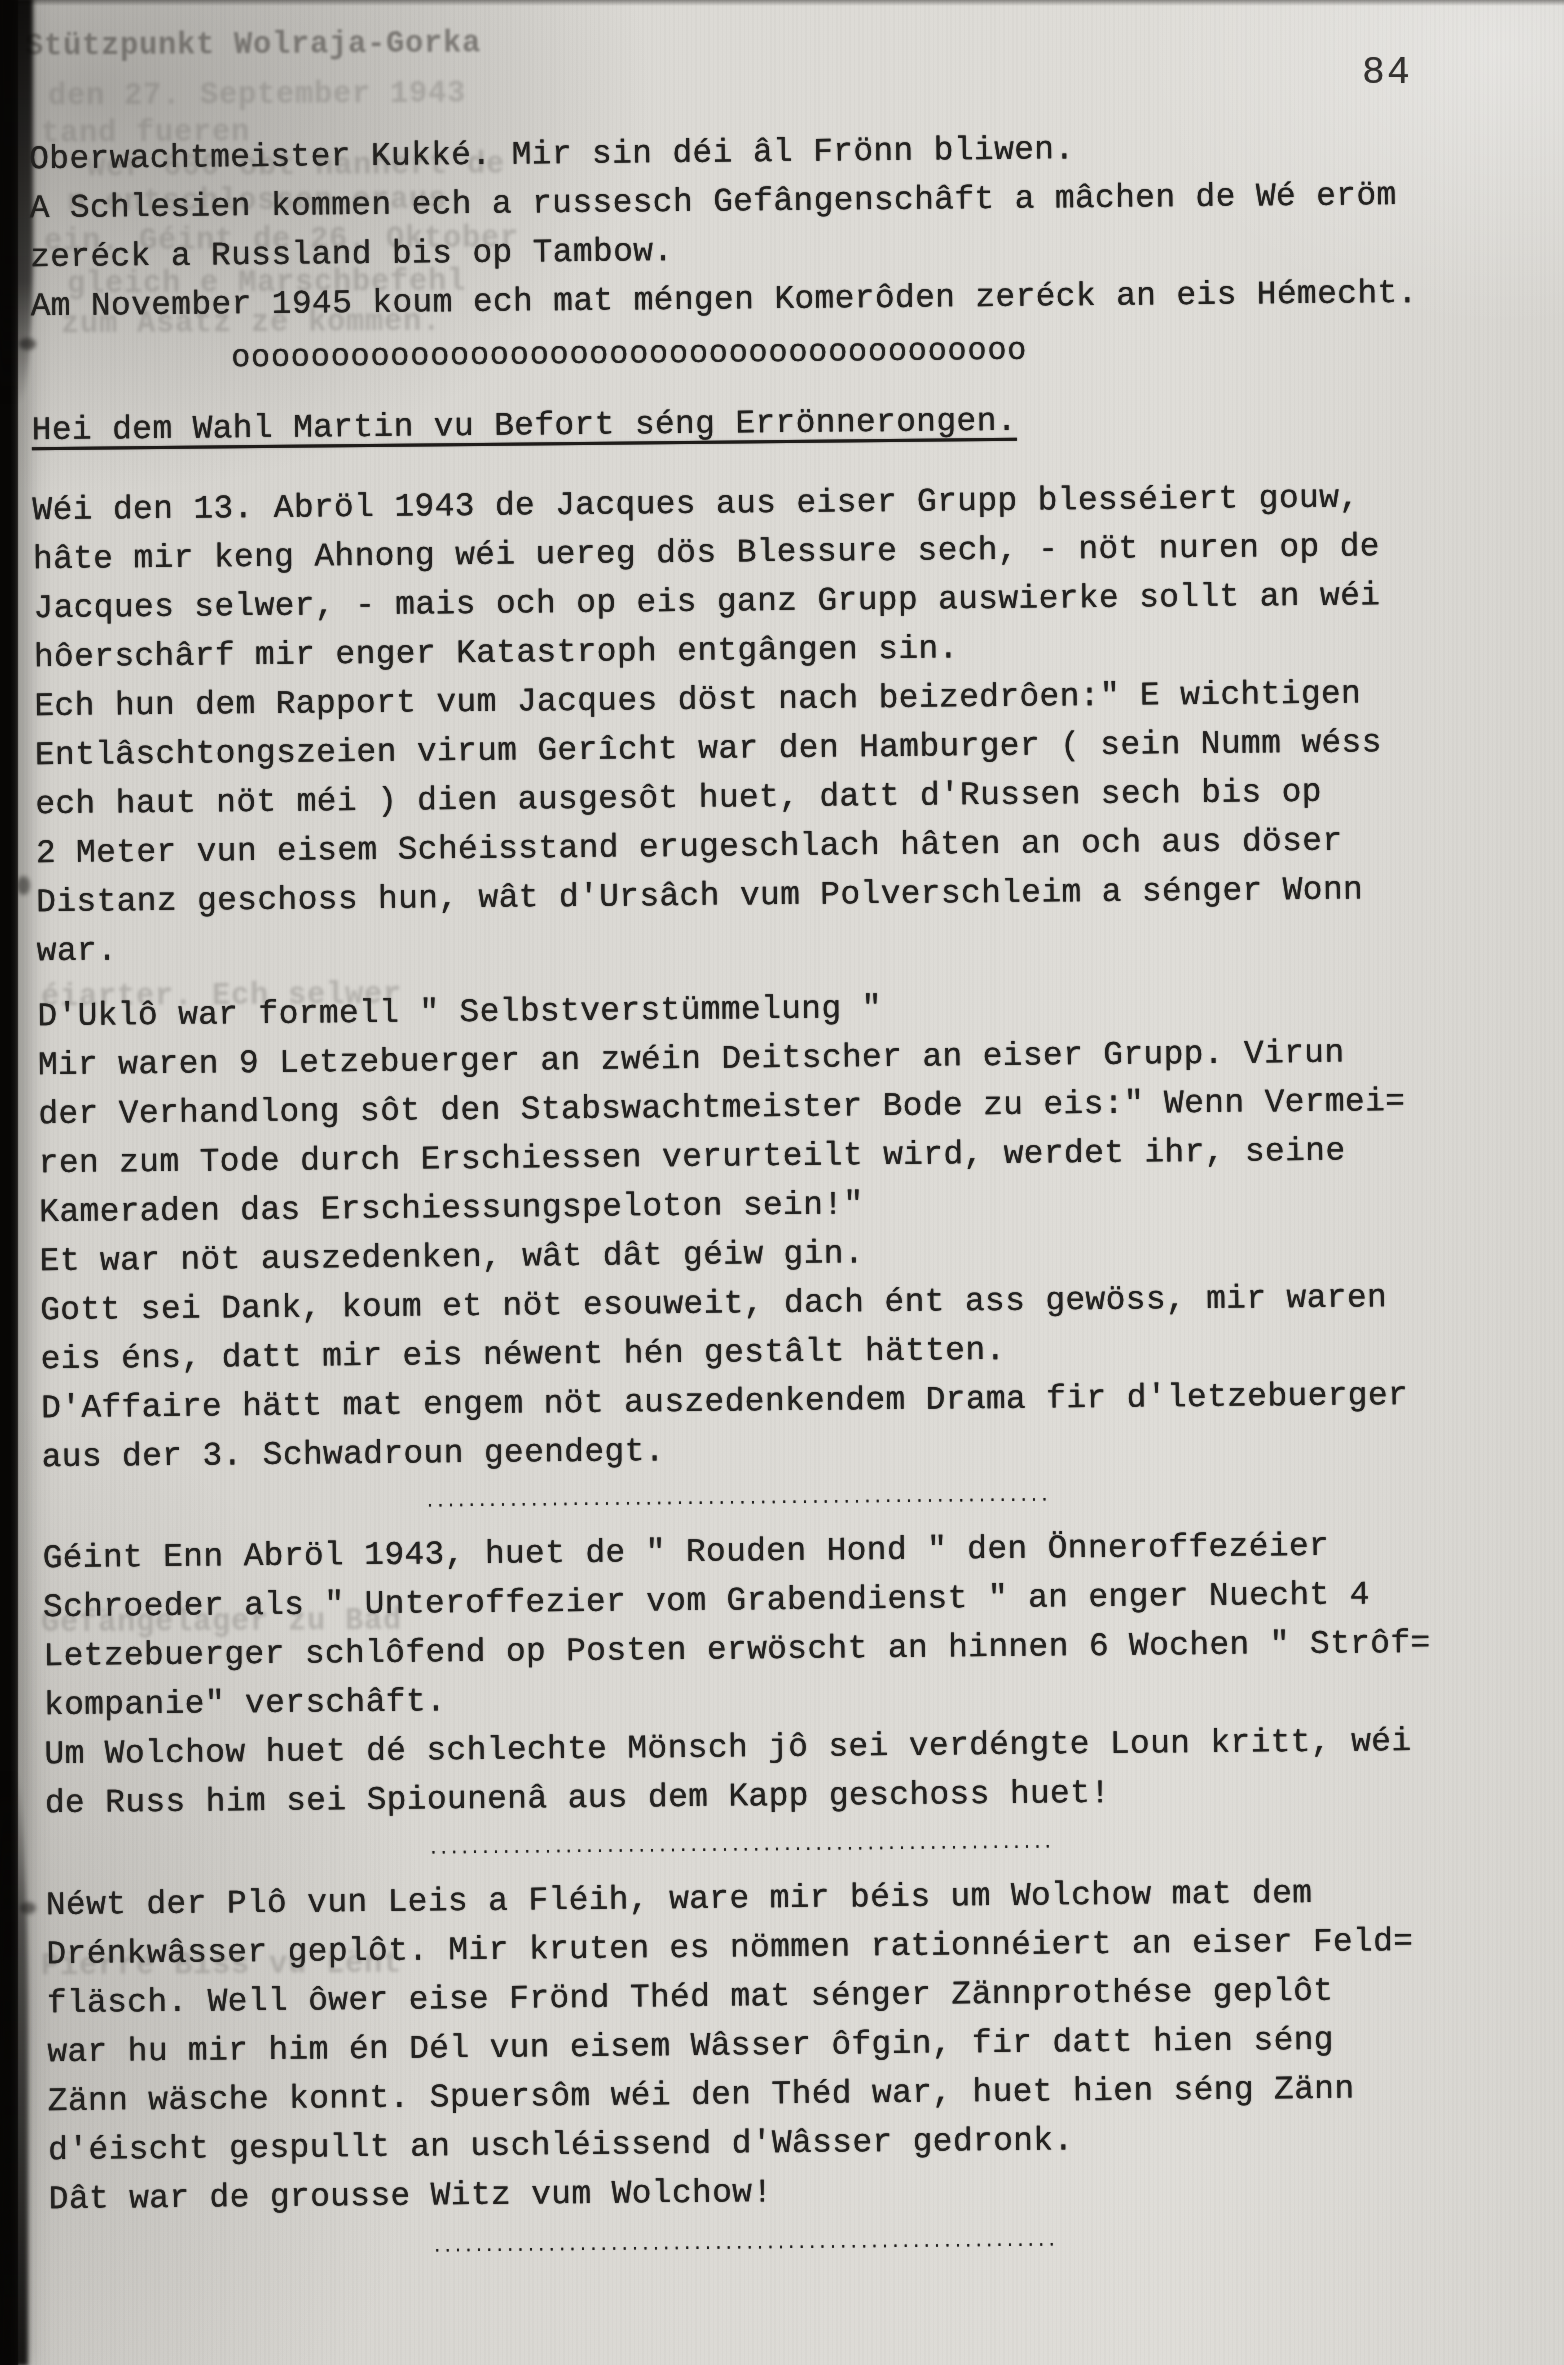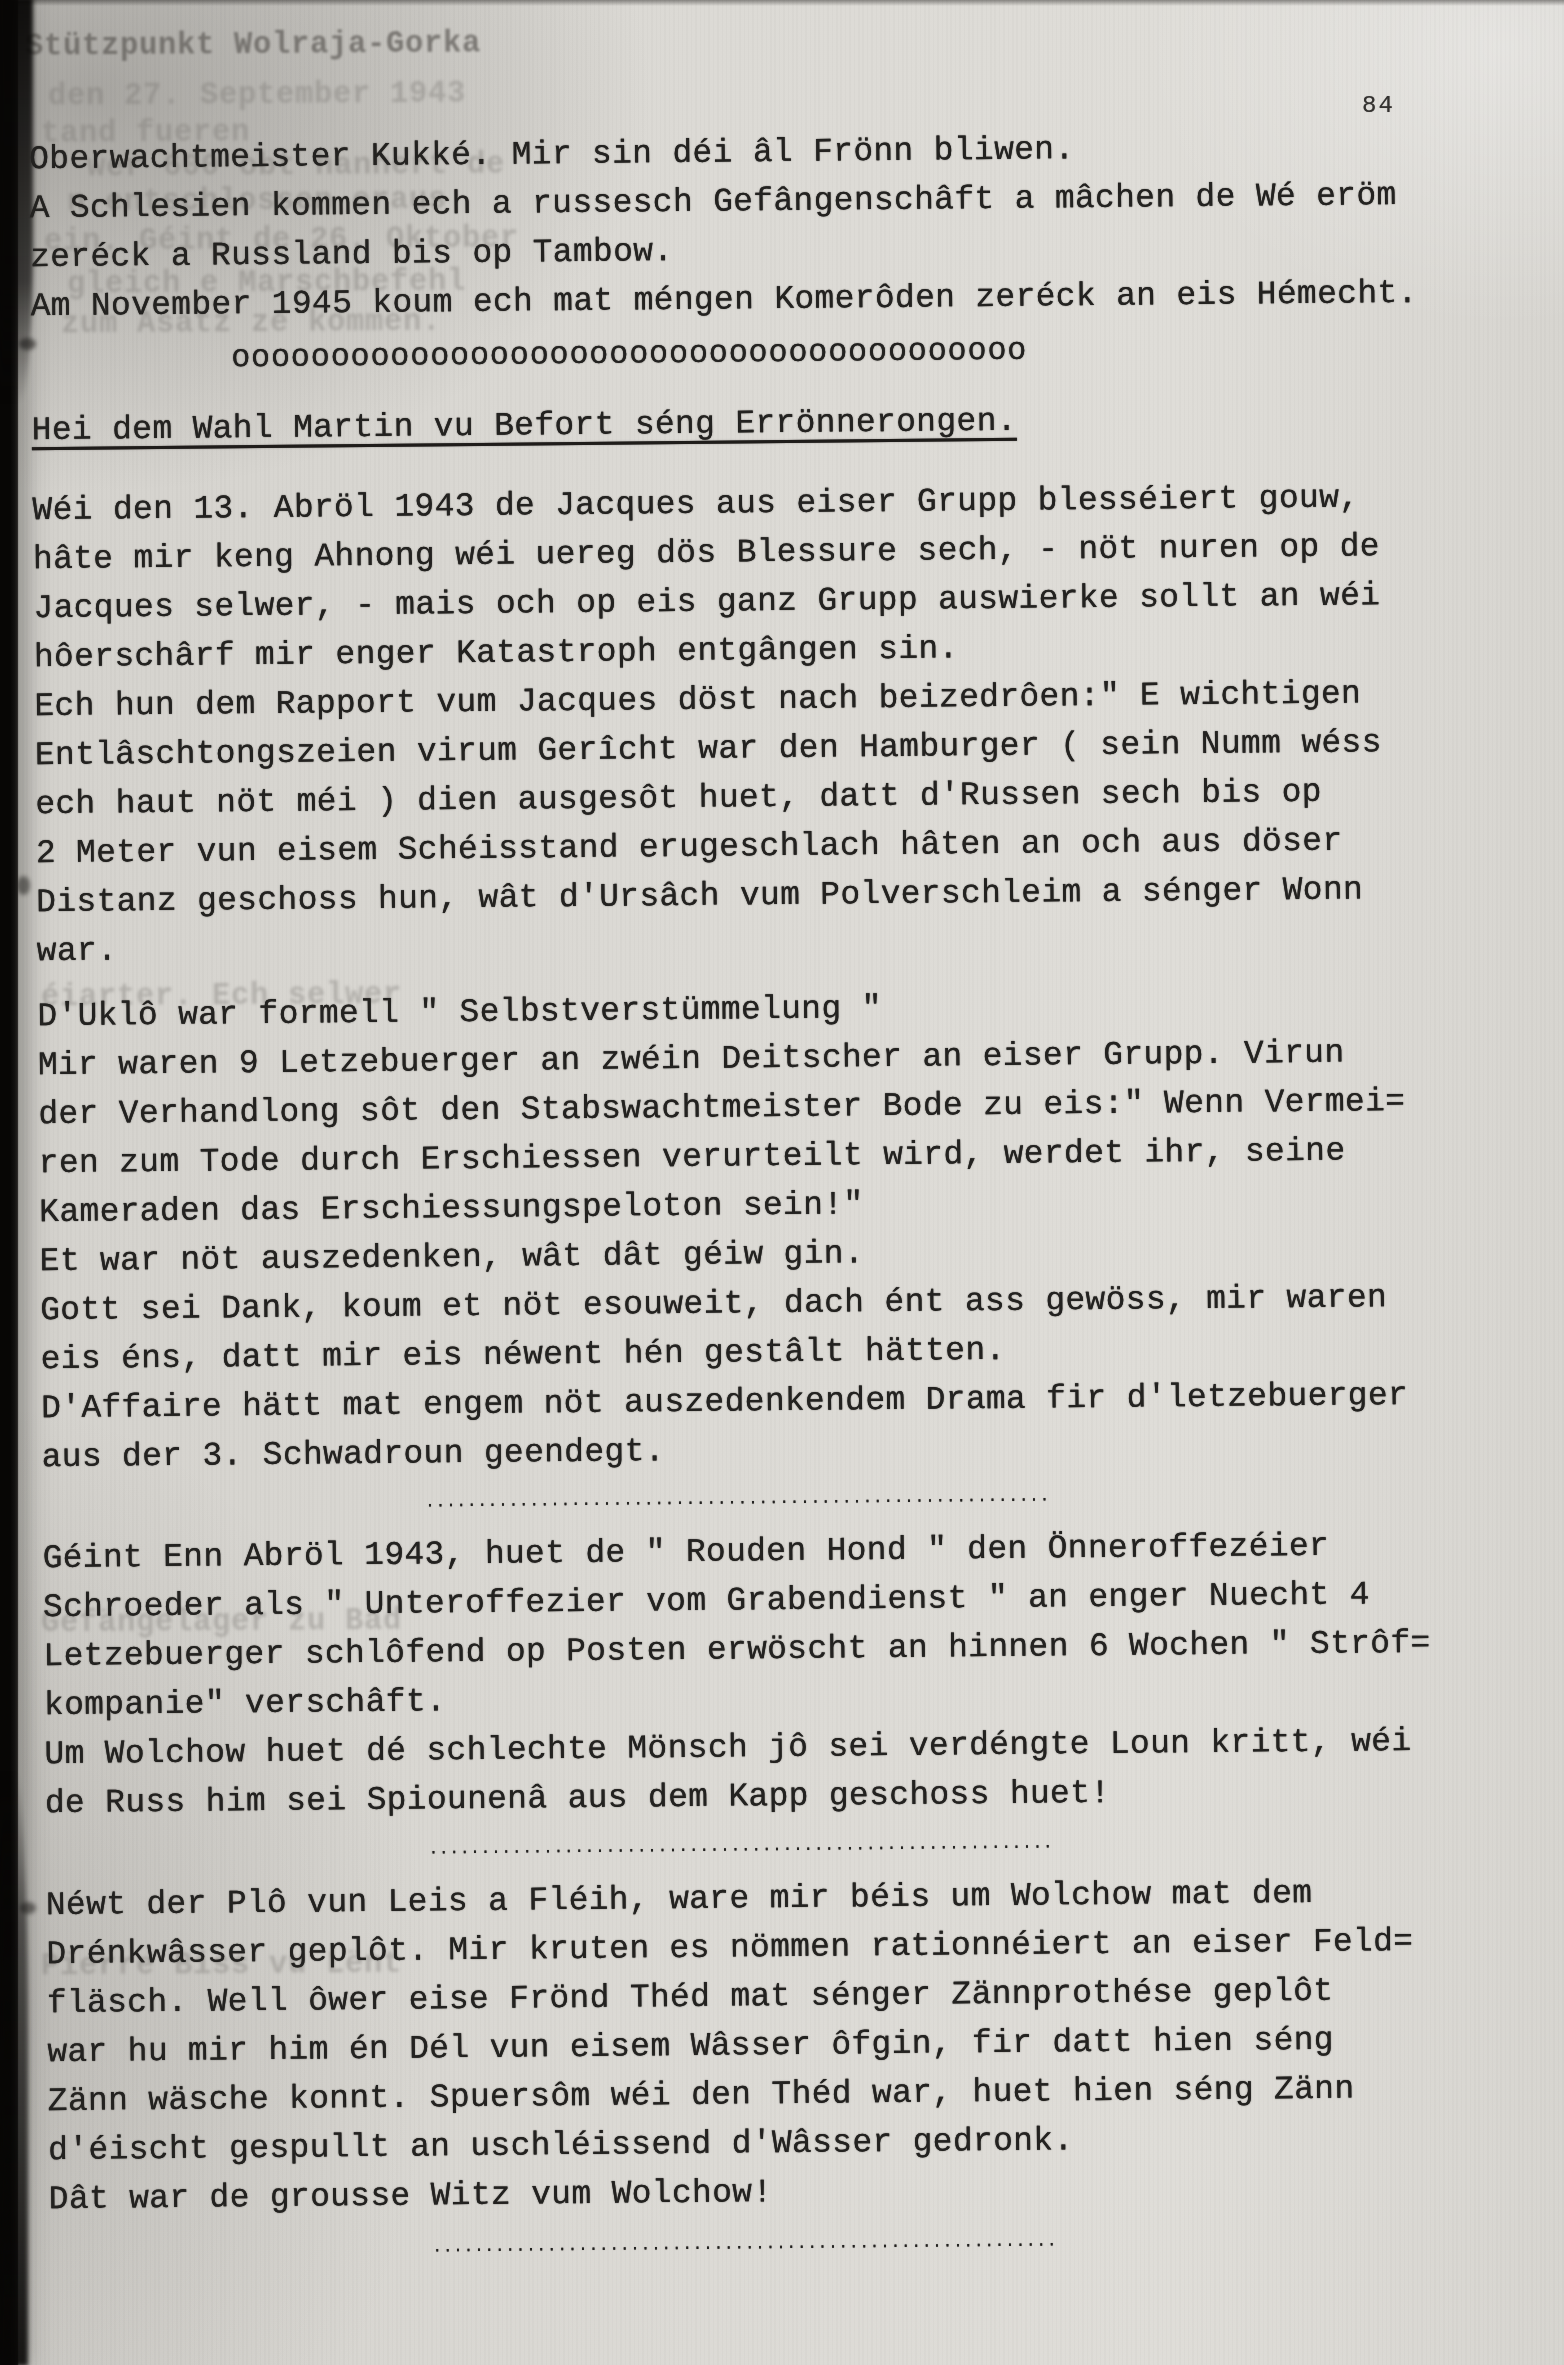--- a/index.html
+++ b/index.html
@@ -21,22 +21,22 @@
     background:linear-gradient(180deg, rgba(30,28,26,.45), rgba(30,28,26,0));}
   .binding-edge{position:absolute;left:0;top:0;bottom:0;width:19px;
     background:linear-gradient(90deg,#070605 0 10.2px,#121110 14.5px,#22201e 17.4px, rgba(34,32,30,0));
     box-shadow:7.3px 0 19px rgba(30,28,25,.35);}
   .binding-edge::before{content:"";position:absolute;left:0;top:-2.9px;width:33px;height:406px;
     background:linear-gradient(180deg, rgba(8,7,6,.95), rgba(8,7,6,.65) 70%, rgba(8,7,6,0));
     border-radius:0 0 40% 0;filter:blur(2.2px);}
   .binding-edge::after{content:"";position:absolute;left:0;bottom:0;width:27.6px;height:595px;
     background:linear-gradient(0deg, rgba(8,7,6,.9), rgba(8,7,6,.5) 75%, rgba(8,7,6,0));
     border-radius:0 45% 0 0;filter:blur(2.2px);}
-  #page-number{position:absolute;top:54px;left:1362px;font-size:24px;line-height:1;
-    color:#343230;letter-spacing:2.2px;text-shadow:0 0 0.7px rgba(40,38,36,.6);margin-top:40px;}
+  #page-number{position:absolute;top:54px;left:1362px;font-size:38px;line-height:1;
+    color:#343230;letter-spacing:2.2px;text-shadow:0 0 0.7px rgba(40,38,36,.6);}
   #typed-text{position:absolute;left:39px;top:135px;width:1458px;
     transform:rotate(-0.55deg);transform-origin:22px 1052px;
     color:#232220;font-size:33px;line-height:49px;letter-spacing:0.3px;white-space:pre;
     text-shadow:0 0 0.7px rgba(35,33,30,.95),0 0 1.8px rgba(35,33,30,.30);}
   #typed-text .block:nth-child(2){margin-top:4.4px;}
   #typed-text .block:nth-child(3){margin-top:22px;}
   #typed-text .block:nth-child(4){margin-top:30.5px;}
   #typed-text .block:nth-child(5){margin-top:16px;}
   #typed-text .block:nth-child(6){margin-top:7.3px;}
   #typed-text .block:nth-child(7){margin-top:11.6px;}

